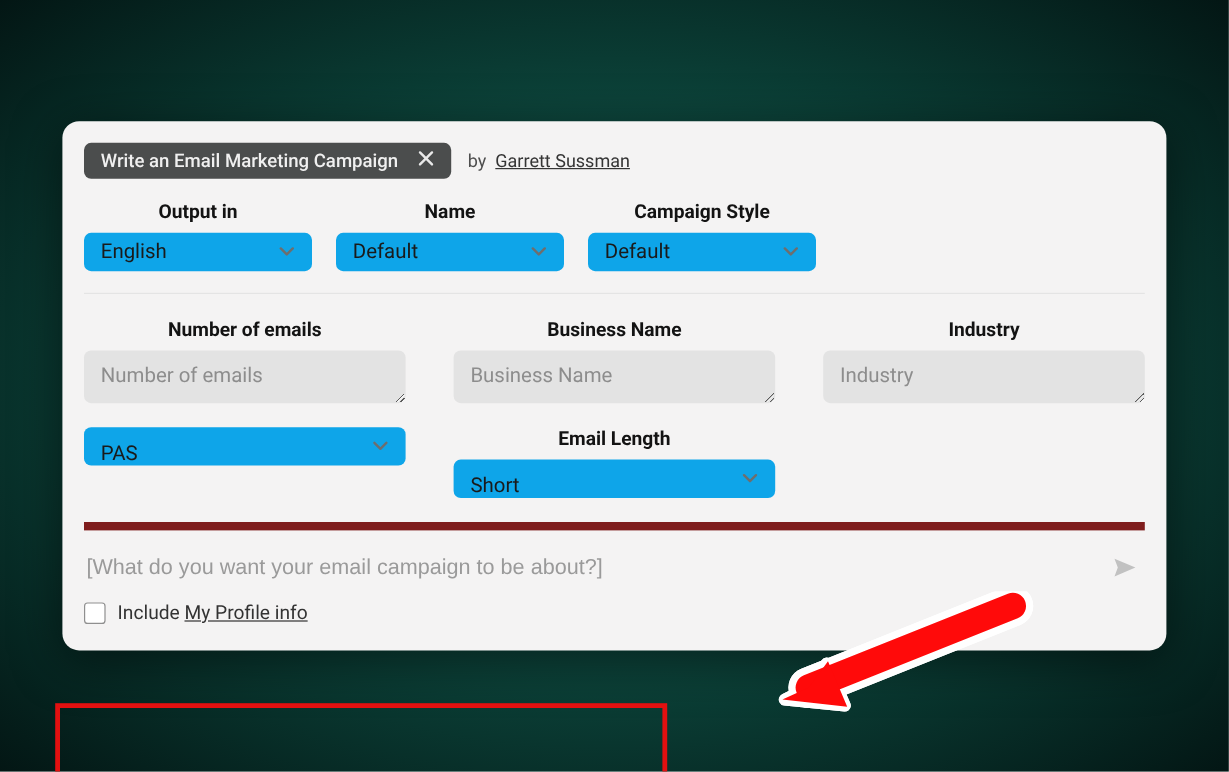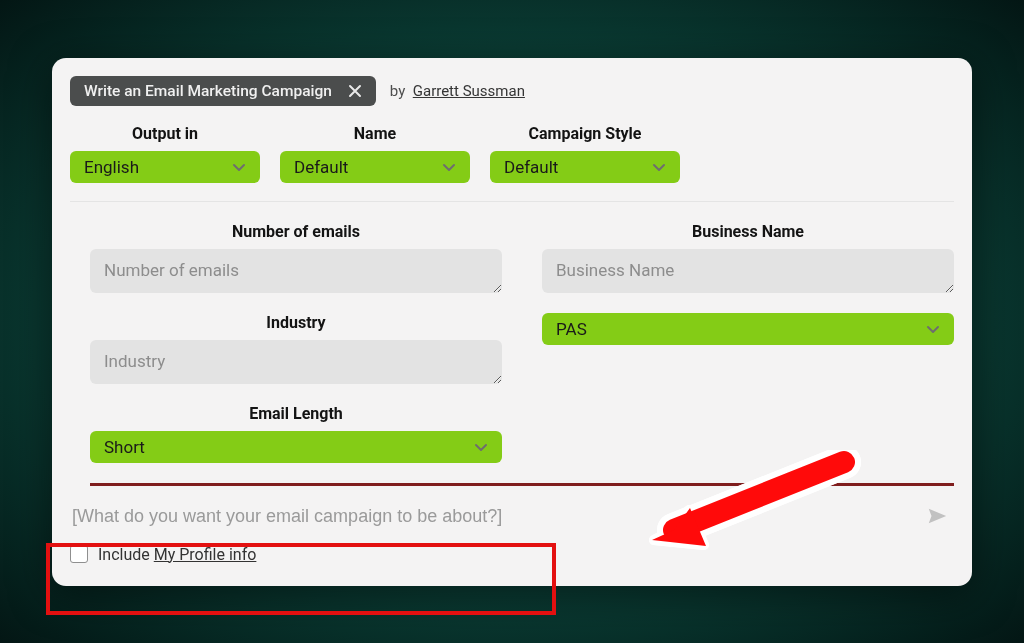--- a/index.html
+++ b/index.html
@@ -30,21 +30,20 @@
       align-items: center;
       gap: 14px;
       margin-bottom: 18px;
     }
     .chip {
       background: #4b4d4d;
       color: #f0f0f0;
       border-radius: 6px;
       padding: 6px 12px 6px 14px;
       display: inline-flex;
-      align-items: center;
       gap: 14px;
       font-size: 15.5px;
       font-weight: 500;
     }
     .chip .close {
       cursor: pointer;
       display: inline-flex;
       padding: 0 2px;
     }
     .chip .close svg { display:block; }
@@ -71,66 +70,66 @@
     .top-selects .field-block {
       width: 190px;
     }
     .label {
       font-size: 16px;
       font-weight: 700;
       color: #131313;
       text-align: center;
     }
     .select {
-      background: #84cc16;
+      background: #0ea5e9;
       border: none;
       border-radius: 6px;
       height: 32px;
       padding: 0 60px 0 14px;
       font-size: 17px;
       color: #1a1a1a;
       position: relative;
       display: flex;
       align-items: center;
       cursor: pointer;
     }
     .select .chev {
       position: absolute;
       right: 14px;
       top: 50%;
       transform: translateY(-50%);
     }
 
     .form-grid {
       display: grid;
-      grid-template-columns: 1fr 1fr;
+      grid-template-columns: 1fr 1fr 1fr;
       column-gap: 40px;
       row-gap: 20px;
       padding-top: 20px;
       padding-bottom: 20px;
-      border-bottom: 3px solid #7f1d1d;
-      margin-left: 20px;
+      border-bottom: 7px solid #7f1d1d;
     }
     .textarea {
       background: #e3e3e3;
       border: none;
       border-radius: 6px;
       height: 44px;
       padding: 11px 14px;
       font-size: 17px;
       color: #1a1a1a;
       width: 100%;
       resize: both;
       font-family: inherit;
     }
     .textarea::placeholder {
       color: #8d8d8d;
     }
     .full-width-select {
       width: 100%;
+      align-items: flex-end;
     }
 
     .prompt-row {
       display: flex;
       align-items: center;
       margin-top: 14px;
       padding: 0 2px 8px 0;
     }
     .prompt-input {
       flex: 1;

